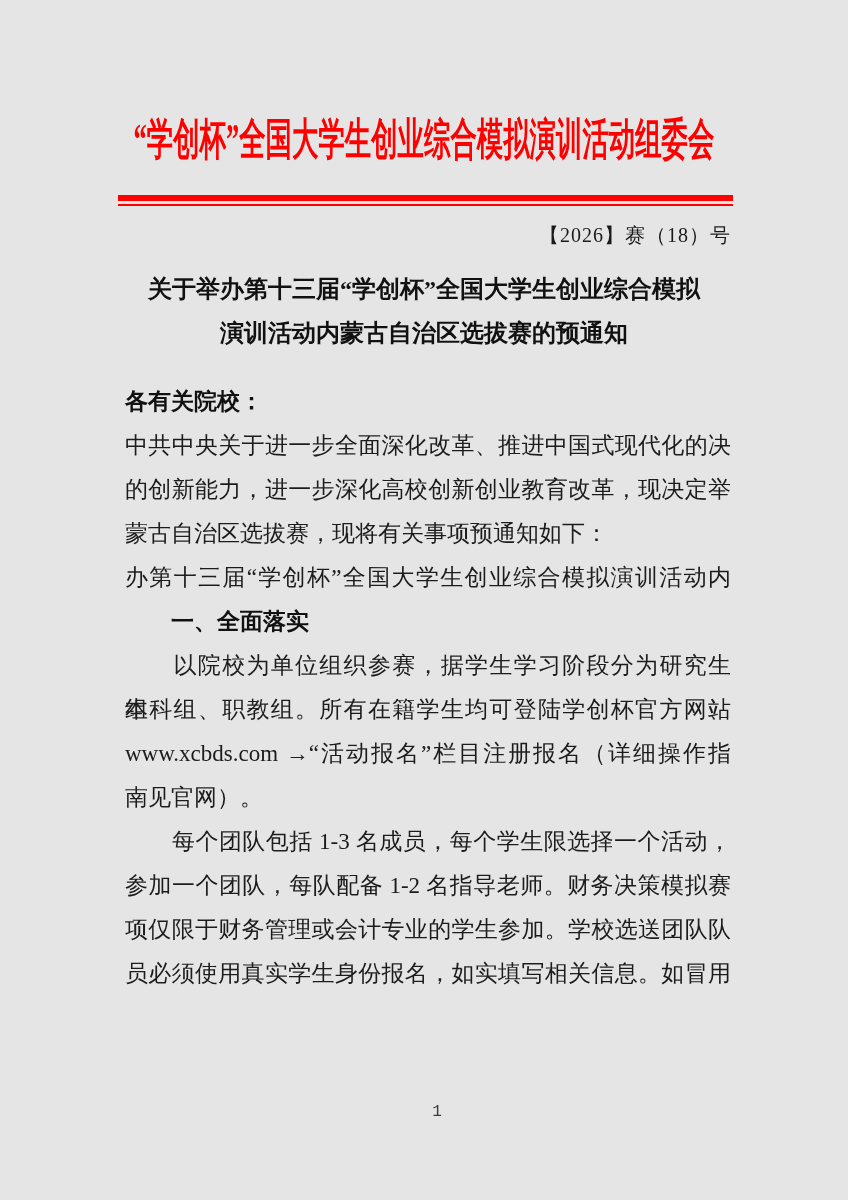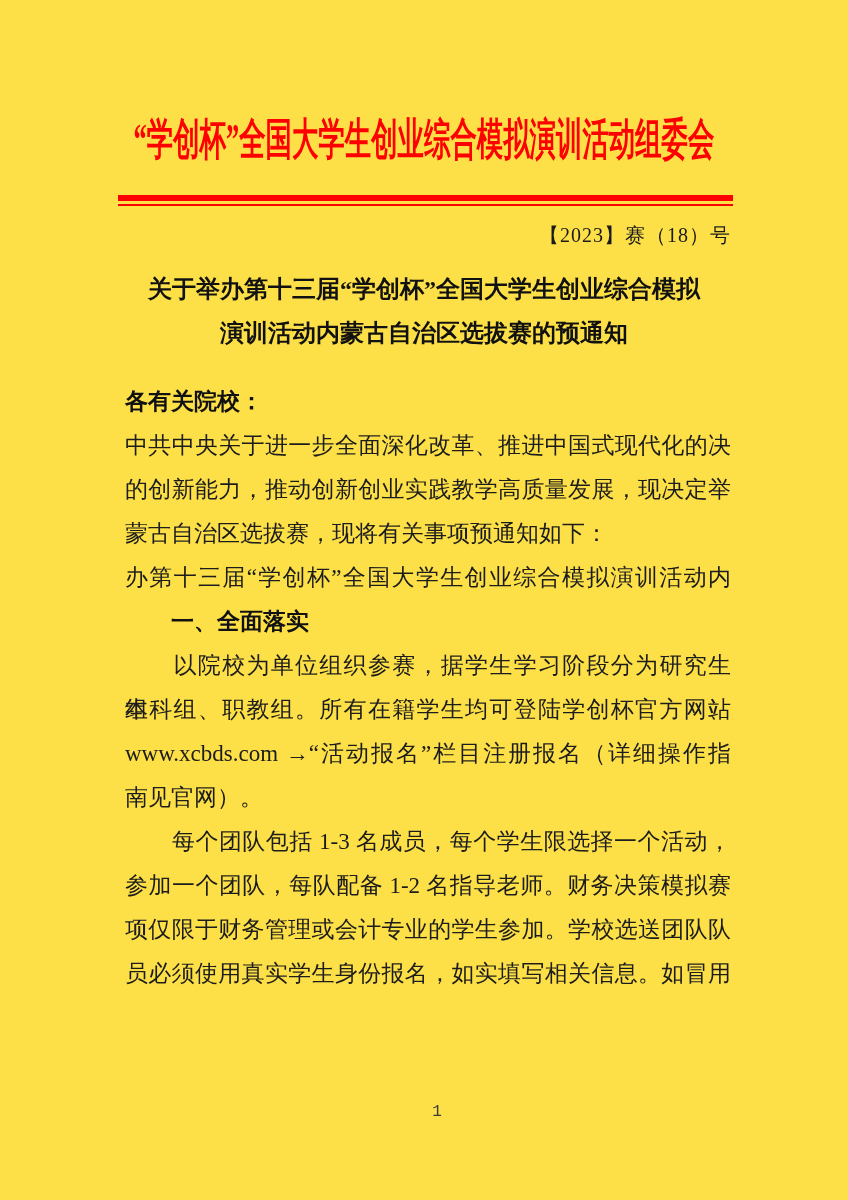--- a/index.html
+++ b/index.html
@@ -4,21 +4,21 @@
 <style>
   html, body { margin: 0; padding: 0; }
   body {
     font-family: "Liberation Serif", "DejaVu Serif", serif;
     background: #ffffff;
   }
   .page {
     position: relative;
     width: 848px;
     height: 1200px;
-    background: #fde047;
+    background: #e5e5e5;
     overflow: hidden;
   }
   
   .org {
     position: absolute;
     top: 112px;
     left: 0;
     width: 848px;
     display: flex;
     justify-content: center;
@@ -115,32 +115,32 @@
 
 <div class="page">
 
   <div class="org">
     <span class="org-inner">“学创杯”全国大学生创业综合模拟演训活动组委会</span>
   </div>
 
   <div class="rule-thick"></div>
   <div class="rule-thin"></div>
 
-  <div class="docnum">【2023】赛（18）号</div>
+  <div class="docnum">【2026】赛（18）号</div>
 
   <div class="title">
     <div class="title-line">关于举办第十三届“学创杯”全国大学生创业综合模拟</div>
     <div class="title-line">演训活动内蒙古自治区选拔赛的预通知</div>
   </div>
 
   <div class="body-text">
 
   <div class="line bold">各有关院校：</div>
       <div class="line fill">中共中央关于进一步全面深化改革、推进中国式现代化的决</div>
-      <div class="line fill">的创新能力，推动创新创业实践教学高质量发展，现决定举</div>
+      <div class="line fill">的创新能力，进一步深化高校创新创业教育改革，现决定举</div>
       <div class="line">蒙古自治区选拔赛，现将有关事项预通知如下：</div>
       <div class="line fill">办第十三届“学创杯”全国大学生创业综合模拟演训活动内</div>
       <div class="line bold">　　一、全面落实</div>
       <div class="line fill">　　以院校为单位组织参赛，据学生学习阶段分为研究生组、</div>
       <div class="line fill">本科组、职教组。所有在籍学生均可登陆学创杯官方网站</div>
       <div class="line fill">www.xcbds.com →“活动报名”栏目注册报名（详细操作指</div>
       <div class="line">南见官网）。</div>
       <div class="line fill">　　每个团队包括 1-3 名成员，每个学生限选择一个活动，</div>
       <div class="line fill">参加一个团队，每队配备 1-2 名指导老师。财务决策模拟赛</div>
       <div class="line fill">项仅限于财务管理或会计专业的学生参加。学校选送团队队</div>

